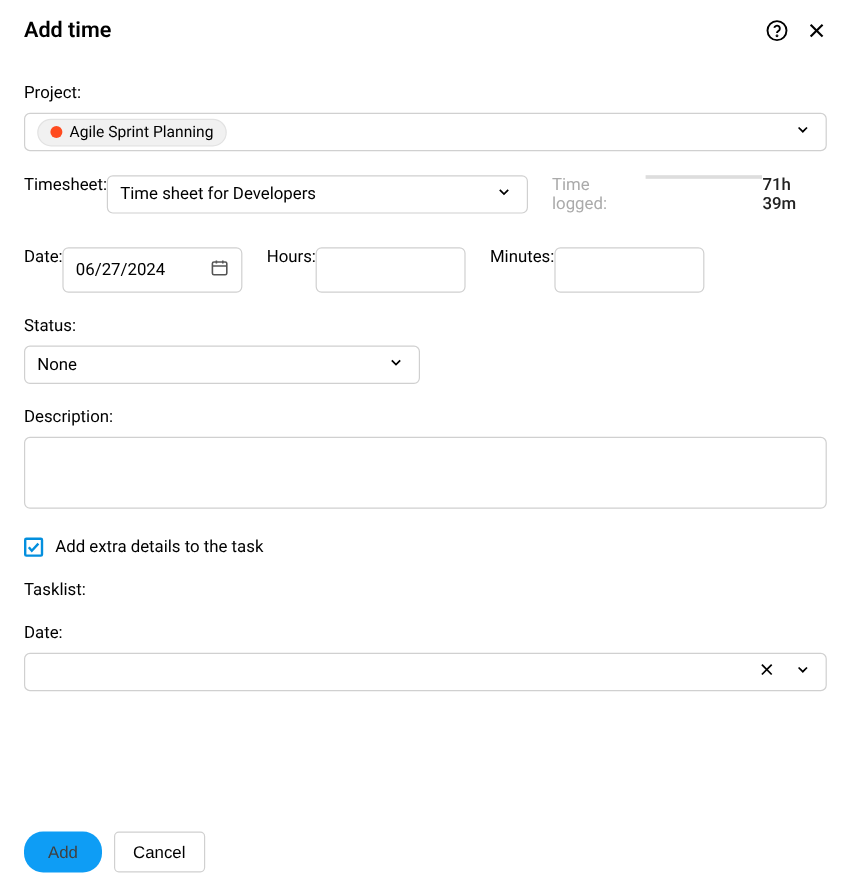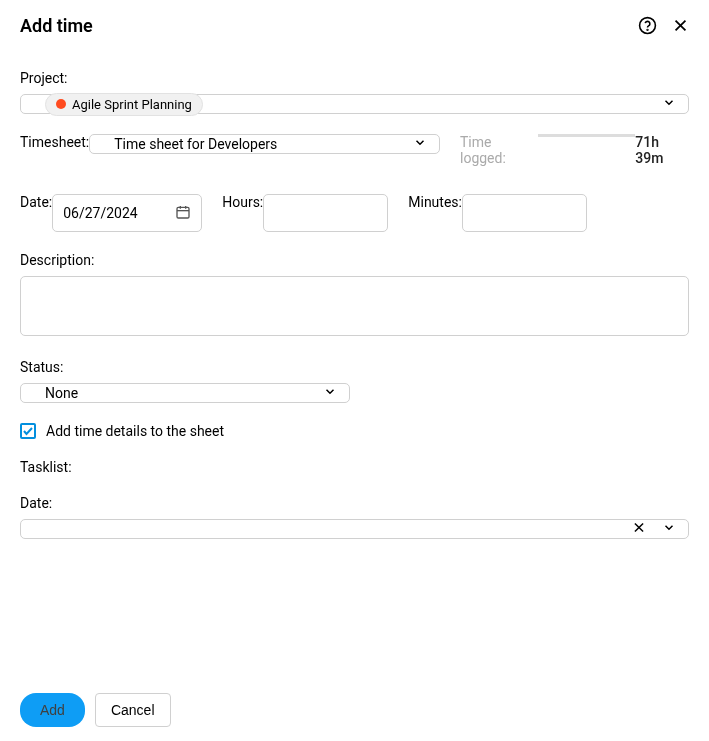--- a/index.html
+++ b/index.html
@@ -68,22 +68,22 @@
     font-size: 14px;
     color: #aaa;
     margin-bottom: 8px;
     display: block;
   }
   .control {
     width: 100%;
     border: 1px solid #d0d0d0;
     border-radius: 5px;
     background: #fff;
-    height: 20px;
-    padding: 0 24px;
+    height: 32px;
+    padding: 0 10px;
     font-size: 14px;
     display: flex;
     align-items: center;
     position: relative;
   }
   .project-chip {
     display: inline-flex;
     align-items: center;
     gap: 6px;
     background: #f1f1f1;
@@ -300,43 +300,43 @@
     </div>
     <div class="col">
       <label class="field-label">Minutes:</label>
       <div class="input-container small-input">
         <input class="input-plain" value="" style="">
       </div>
     </div>
   </div>
 
   <div class="mb20">
-    <label class="field-label">Description:</label>
-    <textarea class="textarea" style=""></textarea>
-  </div>
-
-  <div class="mb20">
     <label class="field-label">Status:</label>
     <div class="control status-select">
       <span>None</span>
       <span class="chev-down">
         <svg width="14" height="14" viewBox="0 0 24 24" fill="none" stroke="currentColor" stroke-width="2.5">
             <polyline points="6 9 12 15 18 9"></polyline>
           </svg>
       </span>
     </div>
   </div>
 
+  <div class="mb20">
+    <label class="field-label">Description:</label>
+    <textarea class="textarea" style=""></textarea>
+  </div>
+
   <div class="checkbox-row">
     <span class="checkbox">
       <svg width="12" height="12" viewBox="0 0 24 24" fill="none" stroke="currentColor" stroke-width="4">
           <polyline points="4 12 9 18 20 6"></polyline>
         </svg>
     </span>
-    <span>Add time details to the sheet</span>
+    <span>Add extra details to the task</span>
   </div>
 
   <div class="mb20">
     <label class="field-label">Tasklist:</label>
   </div>
 
   <div class="mb20">
     <label class="field-label">Date:</label>
     <div class="control">
       <span class="clear-x">

